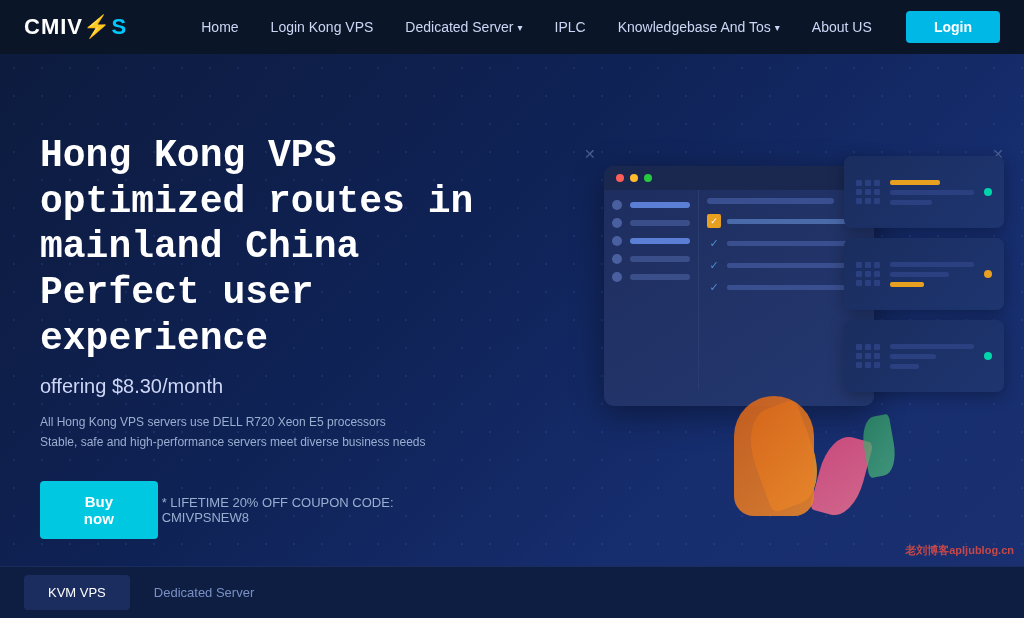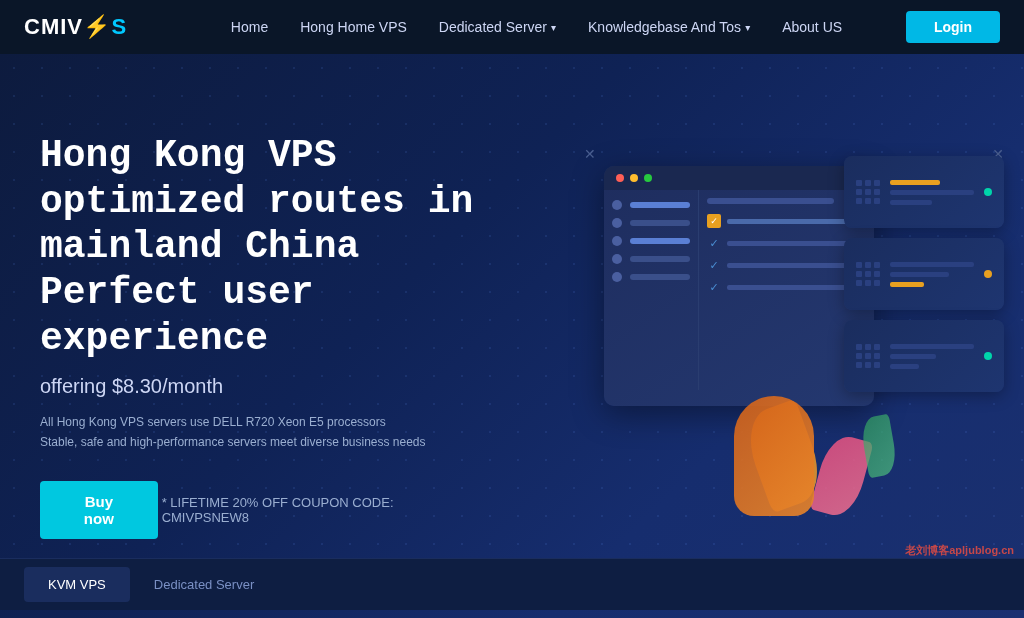--- a/index.html
+++ b/index.html
@@ -341,21 +341,21 @@
       width: 80px;
       height: 120px;
       background: linear-gradient(135deg, #d4621a, #e8852a);
       border-radius: 40px 40px 20px 20px;
       opacity: 0.9;
     }
 
     
     .tabs-bar {
       position: absolute;
-      bottom: 8px;
+      bottom: 0;
       left: 0;
       right: 0;
       height: 52px;
       background: #0e1e42;
       display: flex;
       align-items: center;
       padding: 0 24px;
       border-top: 1px solid #1a2d5e;
     }
     .tab-item {
@@ -394,25 +394,26 @@
 <body>
 
 <nav class="navbar">
   <div class="logo">
     <span class="logo-text">
       <span style="color:#fff">CMIV</span><span style="color:#00c8ff">⚡S</span>
     </span>
   </div>
   <div class="nav-links">
     <a class="nav-item">Home</a>
-    <a class="nav-item">Hong Home VPS</a>
+    <a class="nav-item">Login Kong VPS</a>
     <a class="nav-item">
       <span>Dedicated Server</span>
       <span class="caret">▾</span>
     </a>
+    <a class="nav-item">IPLC</a>
     <a class="nav-item">
       <span>Knowledgebase And Tos</span>
       <span class="caret">▾</span>
     </a>
     <a class="nav-item">About US</a>
   </div>
   <button class="nav-login-btn">Login</button>
 </nav>
 
 <section class="hero">

